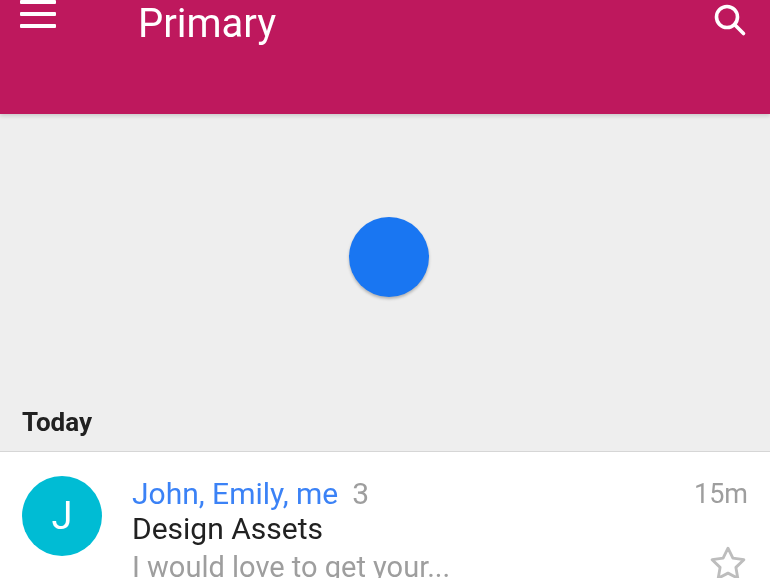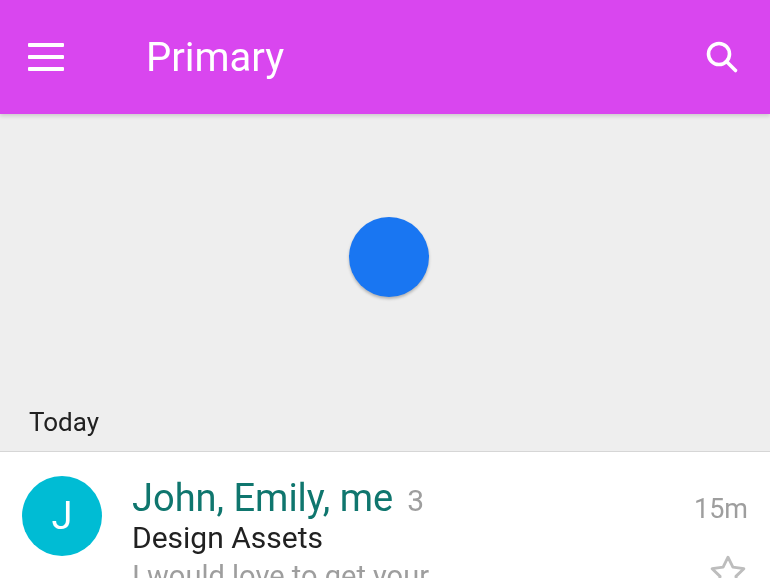--- a/index.html
+++ b/index.html
@@ -4,25 +4,24 @@
   <style>
     * { margin: 0; padding: 0; box-sizing: border-box; }
     body {
       font-family: Roboto, Arial, sans-serif;
       width: 770px;
       height: 578px;
       overflow: hidden;
       background: #eeeeee;
     }
     .app-bar {
-      background: #d946ef;
+      background: #be185d;
       height: 114px;
       display: flex;
-      align-items: center;
-      padding: 0 28px;
+      padding: 0 20px;
       box-shadow: 0 2px 4px rgba(0,0,0,0.15);
       position: relative;
       z-index: 10;
     }
     .menu-icon {
       width: 36px;
       height: 28px;
       display: flex;
       flex-direction: column;
       justify-content: space-between;
@@ -61,25 +60,25 @@
       width: 80px;
       height: 80px;
       border-radius: 50%;
       background: #1976f2;
       box-shadow: 0 2px 3px rgba(0,0,0,0.25);
       position: relative;
       top: -4px;
       left: 4px;
     }
     .section-header {
-      padding: 0 22px 14px 29px;
+      padding: 0 22px 14px 22px;
       background: #eeeeee;
       font-size: 26px;
       color: #212121;
-      font-weight: 400;
+      font-weight: 700;
     }
     .email-list {
       background: #ffffff;
       border-top: 1px solid #d6d6d6;
     }
     .email-item {
       display: flex;
       padding: 24px 22px 10px 22px;
       cursor: pointer;
     }
@@ -98,22 +97,22 @@
     .email-content {
       flex: 1;
       margin-left: 30px;
       min-width: 0;
     }
     .sender-line {
       display: flex;
       align-items: baseline;
     }
     .senders {
-      font-size: 38px;
-      color: #0f766e;
+      font-size: 30px;
+      color: #3b82f6;
       font-weight: 400;
     }
     .thread-count {
       font-size: 30px;
       color: #9e9e9e;
       margin-left: 14px;
     }
     .subject {
       font-size: 30px;
       color: #212121;
@@ -131,21 +130,21 @@
       display: flex;
       flex-direction: column;
       align-items: flex-end;
       justify-content: space-between;
       margin-left: 16px;
       flex-shrink: 0;
     }
     .timestamp {
       font-size: 27px;
       color: #9e9e9e;
-      margin-top: 17px;
+      margin-top: 2px;
     }
     .star-icon {
       width: 40px;
       height: 40px;
       cursor: pointer;
       margin-top: 28px;
       display: flex;
       align-items: center;
       justify-content: center;
     }

